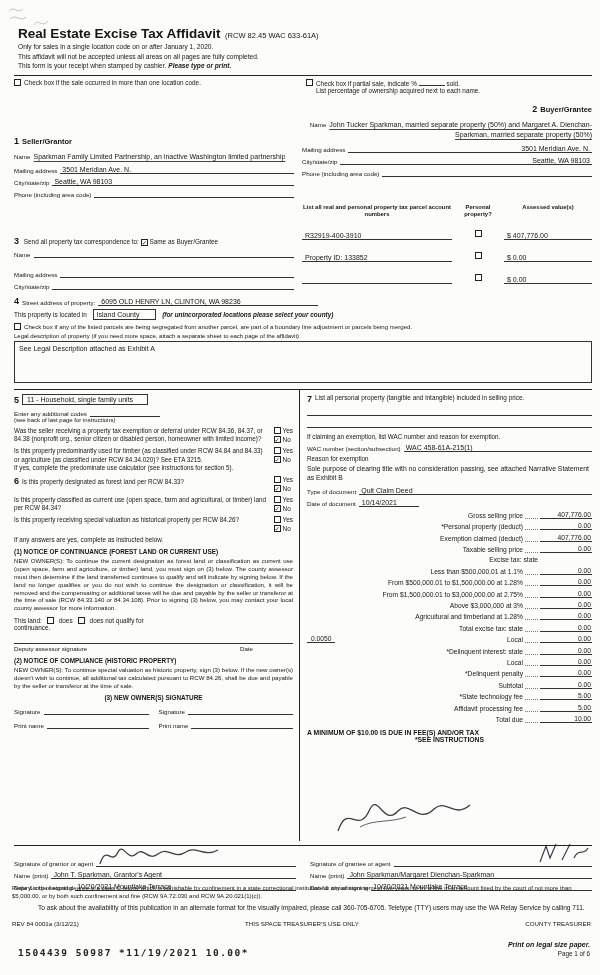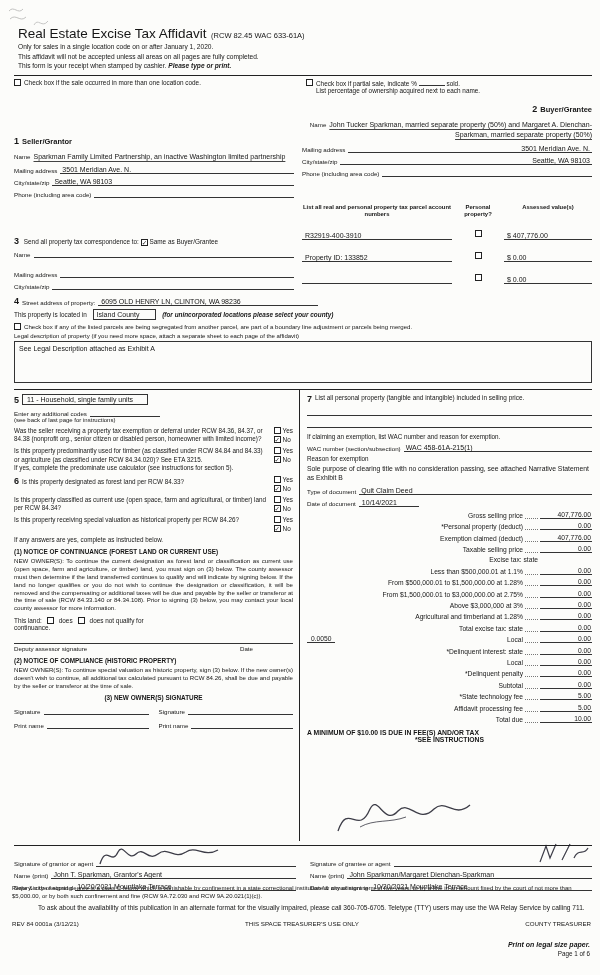--- a/index.html
+++ b/index.html
@@ -10,21 +10,21 @@
 
   
   .hdr { display:flex; }
   .hdr-left { width:148px; }
   .logo-row { display:flex; gap:5px; align-items:flex-start; }
   .dept-small { font-size:6.5px; }
   .dept-big { font-size:16px; font-weight:bold; letter-spacing:.3px; }
   .dept-state { font-size:6.5px; font-style:italic; }
   .form-no { font-size:10px; font-weight:bold; margin-top:7px; }
   .hdr-right { flex:1; padding-left:4px; }
-  .title { font-size:13.5px; font-weight:normal; }
+  .title { font-size:13.5px; font-weight:bold; }
   .title-code { font-size:7.5px; font-weight:normal; }
   .hnote { font-size:6.6px; line-height:1.45; }
   .hnote .em { font-style:italic; font-weight:bold; }
   .rule { border-top:1px solid #222; margin-top:4px; }
 
   
   .tiny { font-size:6px; }
   .lbl { font-size:6.2px; white-space:nowrap; padding-right:3px; }
   .secnum { font-size:9px; font-weight:bold; padding-right:3px; }
   .sechead { font-size:7.5px; font-weight:bold; }
@@ -572,18 +572,19 @@
 
   <div class="footer">
     <div class="perjury">Perjury in the second degree is a class C felony which is punishable by confinement in a state correctional institution for a maximum term of five years, or by a fine in an amount fixed by the court of not more than $5,000.00, or by both such confinement and fine (RCW 9A.72.030 and RCW 9A.20.021(1)(c)).</div>
     <div class="altfmt">To ask about the availability of this publication in an alternate format for the visually impaired, please call 360-705-6705. Teletype (TTY) users may use the WA Relay Service by calling 711.</div>
     <div class="revrow">
       <span>REV 84 0001a  (3/12/21)</span>
       <span class="mid-t">THIS SPACE TREASURER'S USE ONLY</span>
       <span>COUNTY TREASURER</span>
     </div>
   </div>
+  <div class="stamp">1504439 50987 *11/19/2021 10.00*</div>
   <div class="printnote">
     <div class="pn1">Print on legal size paper.</div>
     <div class="pn2">Page 1 of 6</div>
   </div>
 
 </div>
 
 </body></html>

